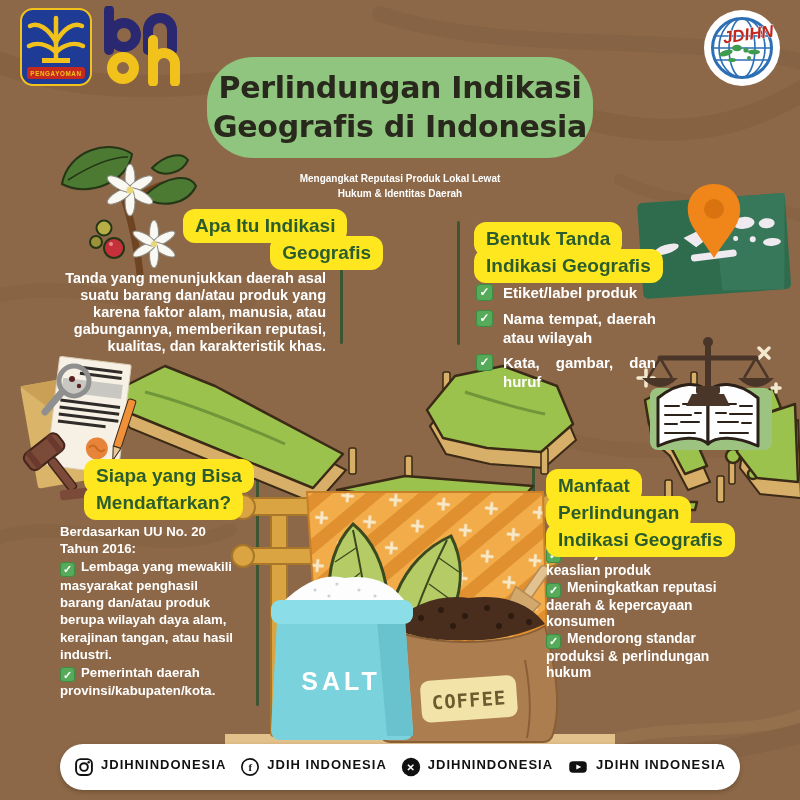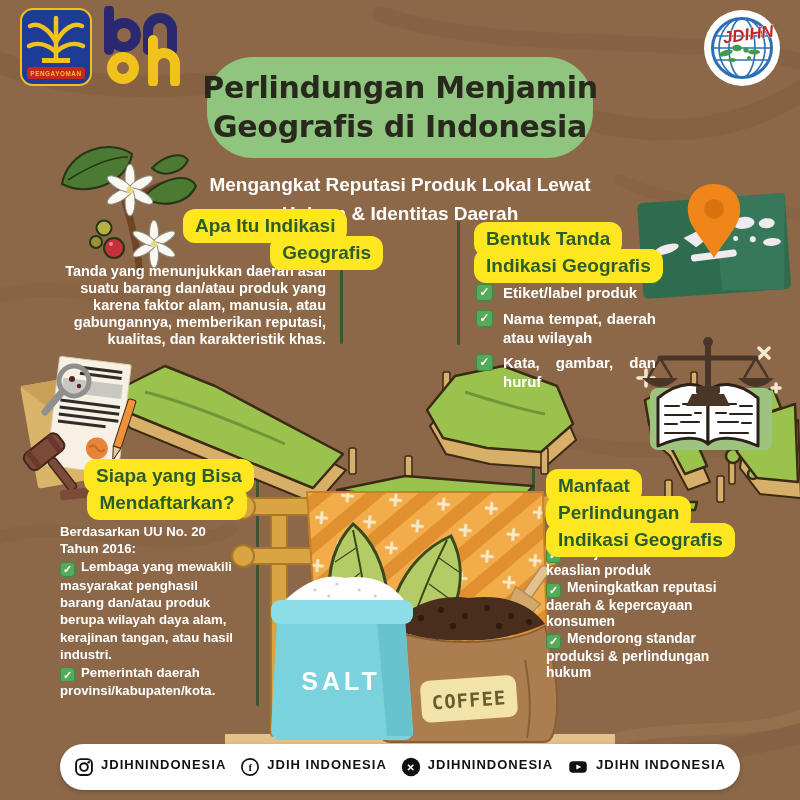--- a/index.html
+++ b/index.html
@@ -10,41 +10,41 @@
   .abs{position:absolute;}
   svg{display:block;}
   
   .title-box{
     left:207px;top:57px;width:386px;height:101px;background:#8FC57E;border-radius:46px;
     display:flex;flex-direction:column;align-items:center;justify-content:center;
   }
   .title-line{font-family:"DejaVu Sans",sans-serif;font-weight:bold;font-size:30px;
     line-height:1.27;color:#29281c;letter-spacing:-0.3px;white-space:nowrap;}
   .subtitle{left:0;top:171px;width:800px;text-align:center;color:#fff;font-weight:bold;
-    font-size:19px;line-height:1.5;}
+    font-size:10px;line-height:1.5;}
   .logo-kemenkumham{left:20px;top:8px;}
   .logo-bphn{left:96px;top:6px;}
   .logo-jdihn{left:702px;top:8px;}
   
   .badge-line{display:inline-block;background:#FFE71F;color:#2B5C2E;font-weight:bold;
     font-size:19px;line-height:1.15;padding:6px 12px;border-radius:12px;white-space:nowrap;}
   .badge-stack .badge-line{margin-top:-7px;}
   .badge-stack .badge-line:first-child{margin-top:12px;}
   .badge-apa{left:183px;top:209px;width:200px;text-align:left;z-index:6;}
   .badge-apa .badge-line:last-child{float:right;}
   .badge-bentuk{left:474px;top:210px;text-align:left;z-index:6;}
-  .badge-siapa{left:84px;top:459px;width:166px;text-align:center;z-index:6;}
+  .badge-siapa{left:84px;top:459px;width:166px;text-align:left;z-index:6;}
   .badge-manfaat{left:546px;top:457px;text-align:left;z-index:6;}
   .badge-stack{display:block;}
   .badge-stack .badge-line{display:table;}
   .badge-apa .badge-line{display:inline-block;}
   .badge-siapa .badge-line{display:inline-block;}
   
   .white-bold{color:#ffffff;font-weight:bold;}
-  .apa-body{left:60px;top:263px;width:266px;text-align:right;font-size:14.5px;line-height:1.17;z-index:5;}
+  .apa-body{left:60px;top:270px;width:266px;text-align:right;font-size:14.5px;line-height:1.17;z-index:5;}
   .bentuk-list{left:476px;top:284px;width:180px;z-index:5;}
   .b-item{display:flex;gap:10px;margin-bottom:7px;font-size:15px;line-height:1.25;}
   .b-item .b-text{flex:1;text-align:justify;}
   .chk{display:inline-flex;width:17px;height:17px;min-width:17px;background:#56AB5B;
     border-radius:4px;color:#fff;font-size:12px;font-weight:bold;
     align-items:center;justify-content:center;box-shadow:0 0 0 1px #3f8a44 inset;}
   .chk.inline{width:15px;height:15px;min-width:15px;font-size:11px;vertical-align:-2px;margin-right:6px;}
   .siapa-body{left:60px;top:523px;width:176px;font-size:13.2px;line-height:1.32;z-index:5;}
   .siapa-body .li{margin:0;}
   .manfaat-list{left:546px;top:545px;width:200px;font-size:13.8px;line-height:1.17;z-index:5;}
@@ -124,21 +124,21 @@
       <ellipse cx="35" cy="40" rx="5" ry="3.2"></ellipse>
       <circle cx="44" cy="42" r="2.6"></circle>
       <ellipse cx="52" cy="44" rx="6" ry="2.6"></ellipse>
       <circle cx="47" cy="50" r="2"></circle>
       <ellipse cx="30" cy="52" rx="4" ry="2"></ellipse>
     </g>
     <text x="47" y="32" transform="rotate(-8 47 32)" text-anchor="middle" font-size="17" font-weight="bold" font-style="italic" fill="#C2271E" stroke="#ffffff" stroke-width="0.7" paint-order="stroke">JDIHN</text>
   </svg>
 
   <div class="abs title-box">
-    <div class="title-line">Perlindungan Menjamin</div>
+    <div class="title-line">Perlindungan Indikasi</div>
     <div class="title-line">Geografis di Indonesia</div>
   </div>
   <div class="abs subtitle">
     <div>Mengangkat Reputasi Produk Lokal Lewat</div>
     <div>Hukum &amp; Identitas Daerah</div>
   </div>
 
   <svg class="abs illus" width="150" height="145" viewBox="0 0 150 145" style="left:48px;top:132px;">
     <path d="M92,142 C88,105 80,70 58,18" stroke="#6E4423" stroke-width="7" fill="none" stroke-linecap="round"></path>
     <path d="M78,72 C95,60 108,52 124,50" stroke="#6E4423" stroke-width="5" fill="none" stroke-linecap="round"></path>

